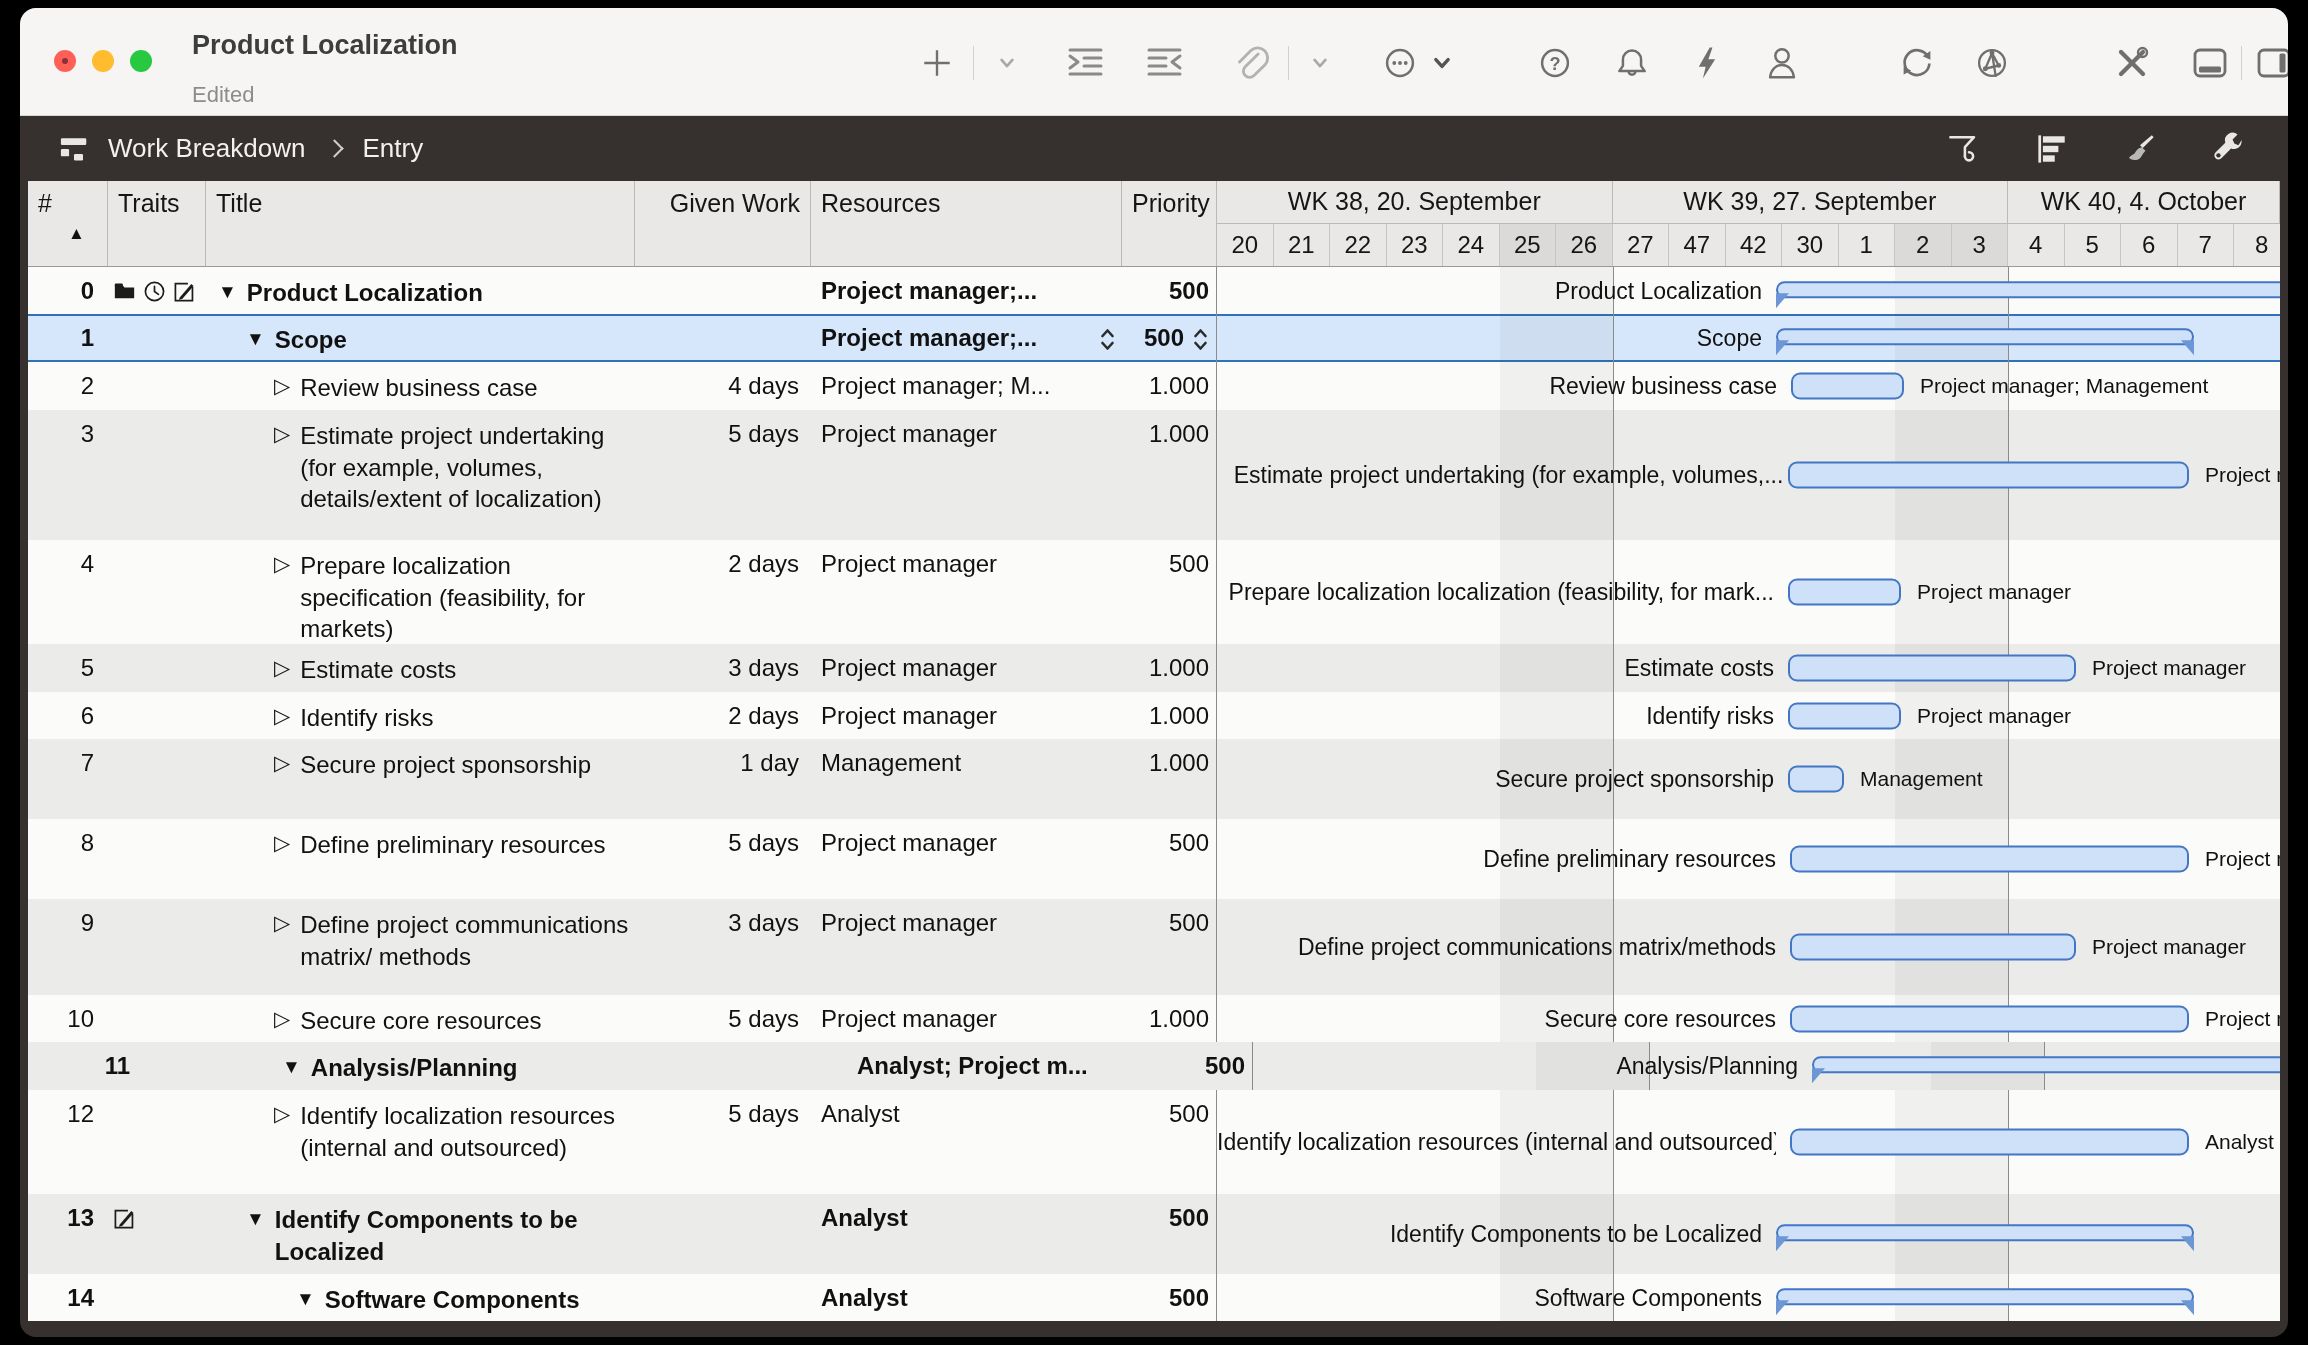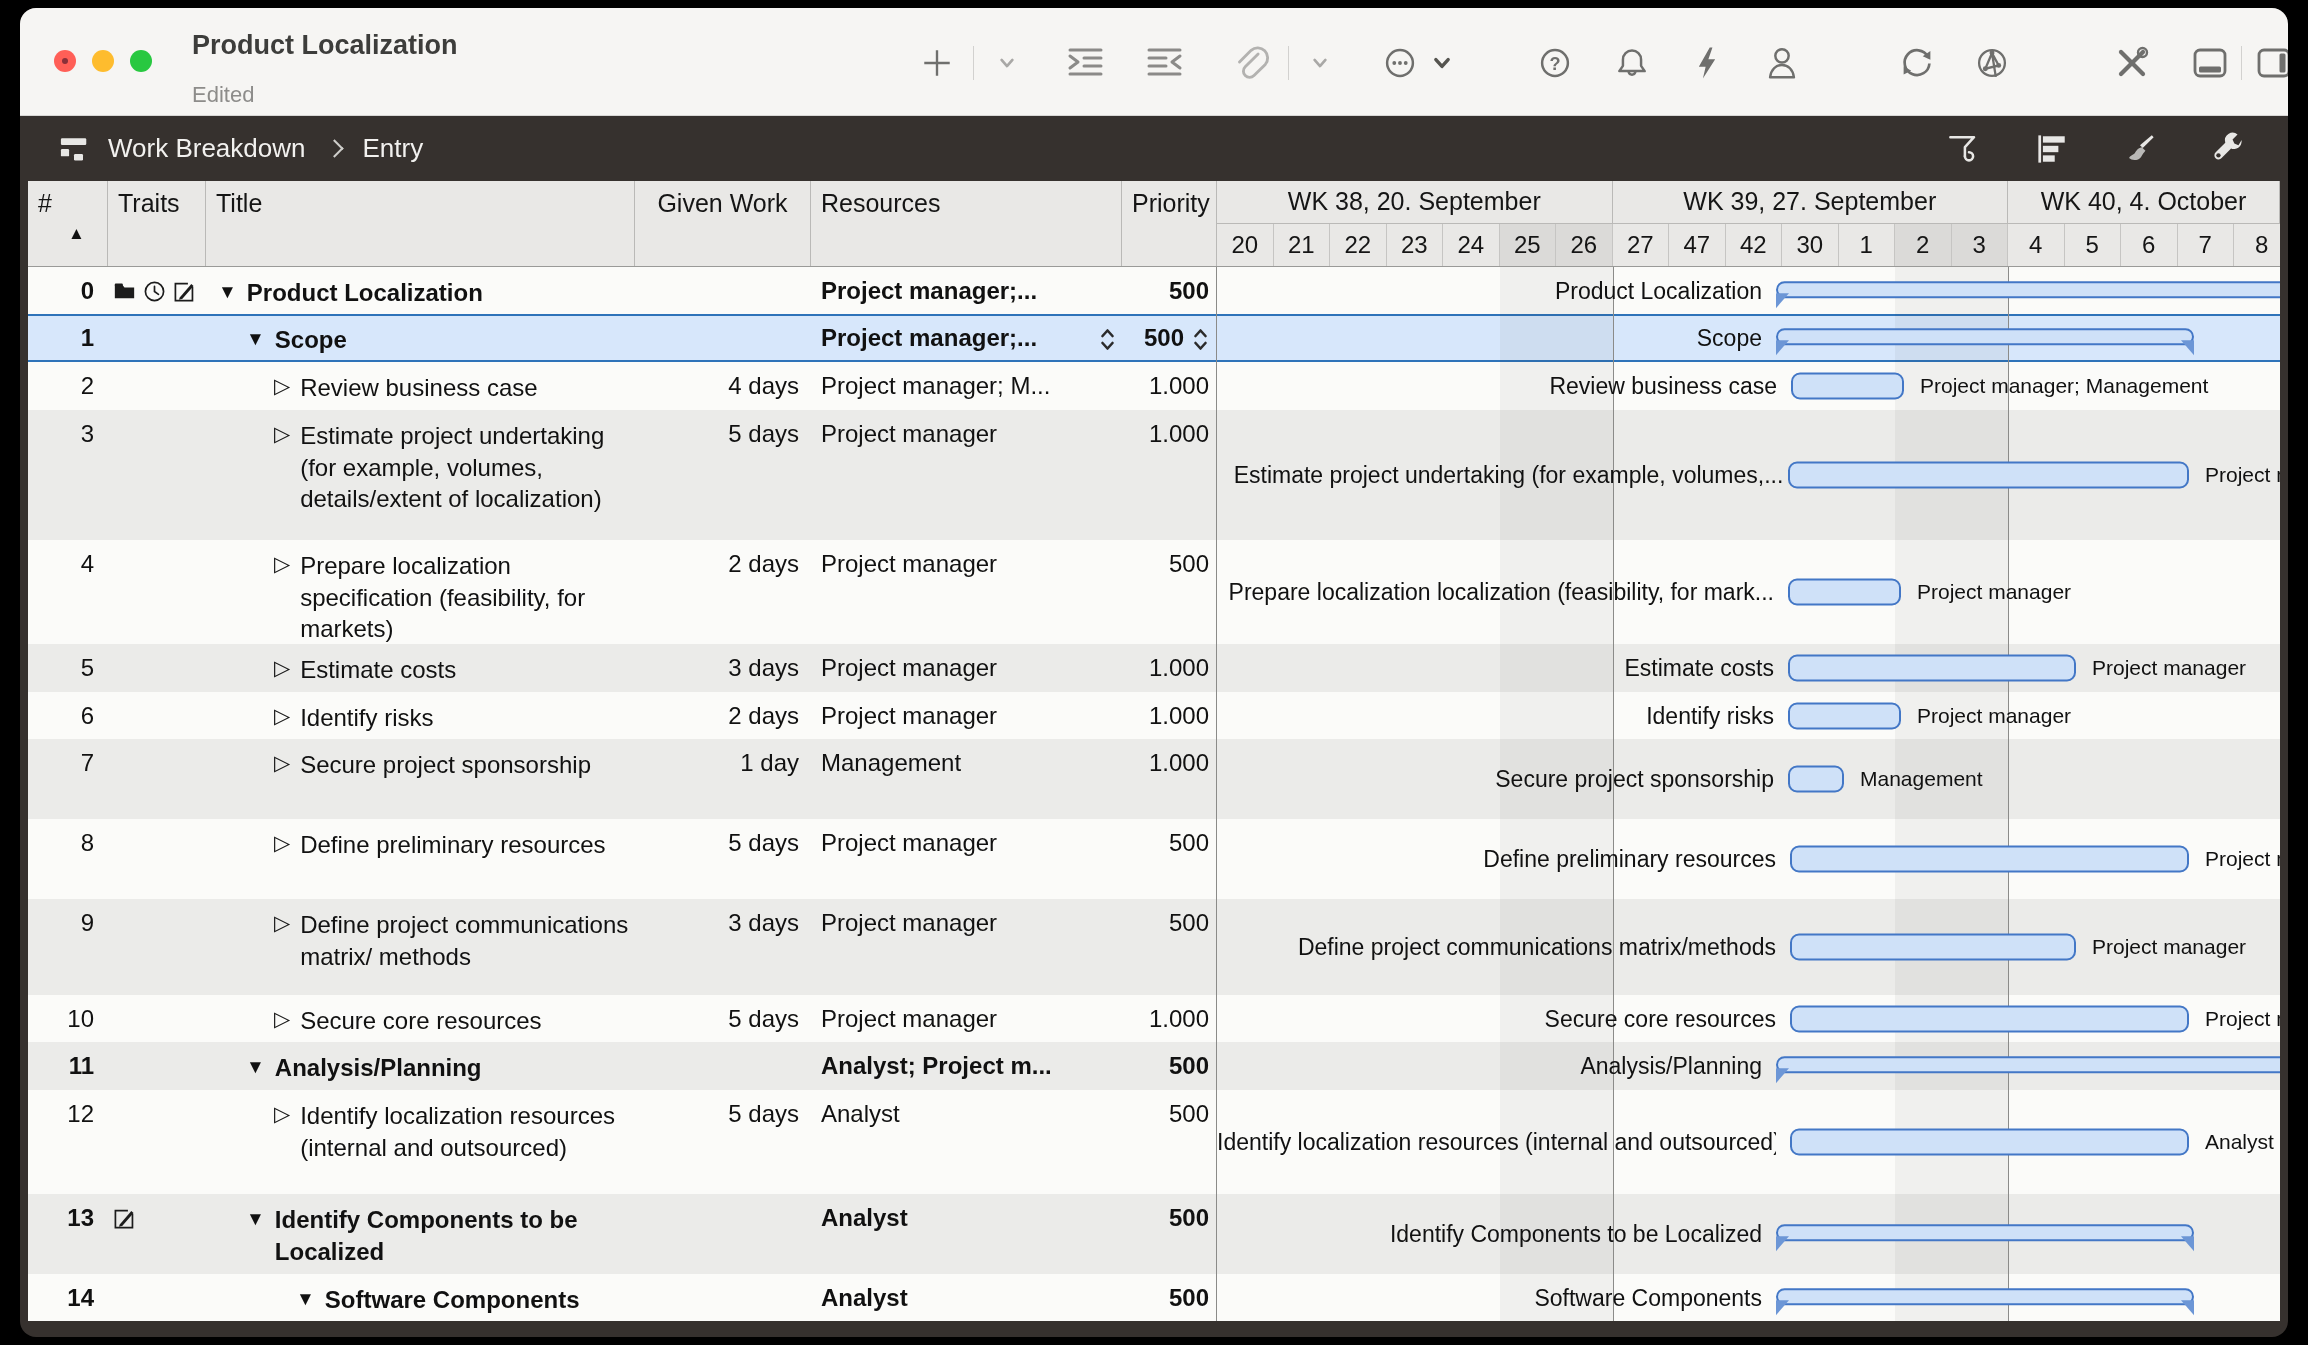--- a/index.html
+++ b/index.html
@@ -19,21 +19,21 @@
   
   .darkbar{height:65px;background:#36312e;position:relative;display:flex;align-items:center;}
   .crumbwrap{display:flex;align-items:center;margin-left:36px;gap:16px;}
   .crumb{color:#f2f1ef;font-size:26px;}
   .crumb-sep{width:11px;height:11px;border-top:2.5px solid #cfcecb;border-right:2.5px solid #cfcecb;transform:rotate(45deg);margin:0 6px;}
   .darkicons{position:absolute;right:40px;top:0;height:65px;display:flex;align-items:center;gap:48px;}
   
   .content{margin:0 8px;height:1140px;background:#fbfbf9;position:relative;overflow:hidden;display:flex;flex-direction:column;}
   .hdr{display:flex;height:85px;background:#e9e8e6;border-bottom:1px solid #9a9a98;flex:none;}
   .hcell{border-right:1px solid #bab9b7;font-size:25px;color:#151515;box-sizing:border-box;padding:8px 10px 0 10px;flex:none;}
-  .hcell.right{text-align:center;}
+  .hcell.right{text-align:right;}
   .hnum{display:flex;flex-direction:column;align-items:flex-start;}
   .hnum .sort{font-size:17px;margin:6px 0 0 30px;color:#111;}
   .ghdr{flex:1;display:flex;flex-direction:column;border-right:none;padding:0;min-width:0;}
   .gweeks{display:flex;height:42px;border-bottom:1px solid #bab9b7;}
   .gweek{border-right:1px solid #bab9b7;display:flex;align-items:center;justify-content:center;
     font-size:25px;color:#151515;box-sizing:border-box;flex:none;overflow:hidden;white-space:nowrap;}
   .gdays{display:flex;height:43px;}
   .gday{flex:none;box-sizing:border-box;border-right:1px solid #c6c5c3;display:flex;align-items:center;justify-content:center;font-size:24px;color:#151515;}
   .gday.we{background:#dbdad8;}
   
@@ -567,21 +567,21 @@
           <div class="gcell">
             <div class="band" style="left: 282.5px; width: 113px;"></div>
             <div class="band" style="left: 678px; width: 113px;"></div>
             <div class="wline" style="left: 395.5px;"></div>
             <div class="wline" style="left: 791px;"></div>
             <div class="glabel" style="left: 0px; width: 559px;">Secure core resources</div>
             <div class="bar-task" style="left: 573px; width: 399px;"></div>
             <div class="grlabel" style="left: 988px;">Project manager</div>
           </div>
         </div>
-        <div class="row gray" style="height: 48px;">
+        <div class="row gray" style="height: 48px; padding-left: 36px;">
           <div class="cell c-num bold" style="width: 80px;">11</div>
           <div class="cell c-traits" style="width: 98px;"></div>
           <div class="cell c-title bold" style="width: 429px; padding-left: 40px;">
             <span class="disc">▼</span>
             <span>Analysis/Planning</span>
           </div>
           <div class="cell c-given" style="width: 176px;"></div>
           <div class="cell c-res bold" style="width: 311px;">
             <span class="txt">Analyst; Project m...</span>
           </div>

